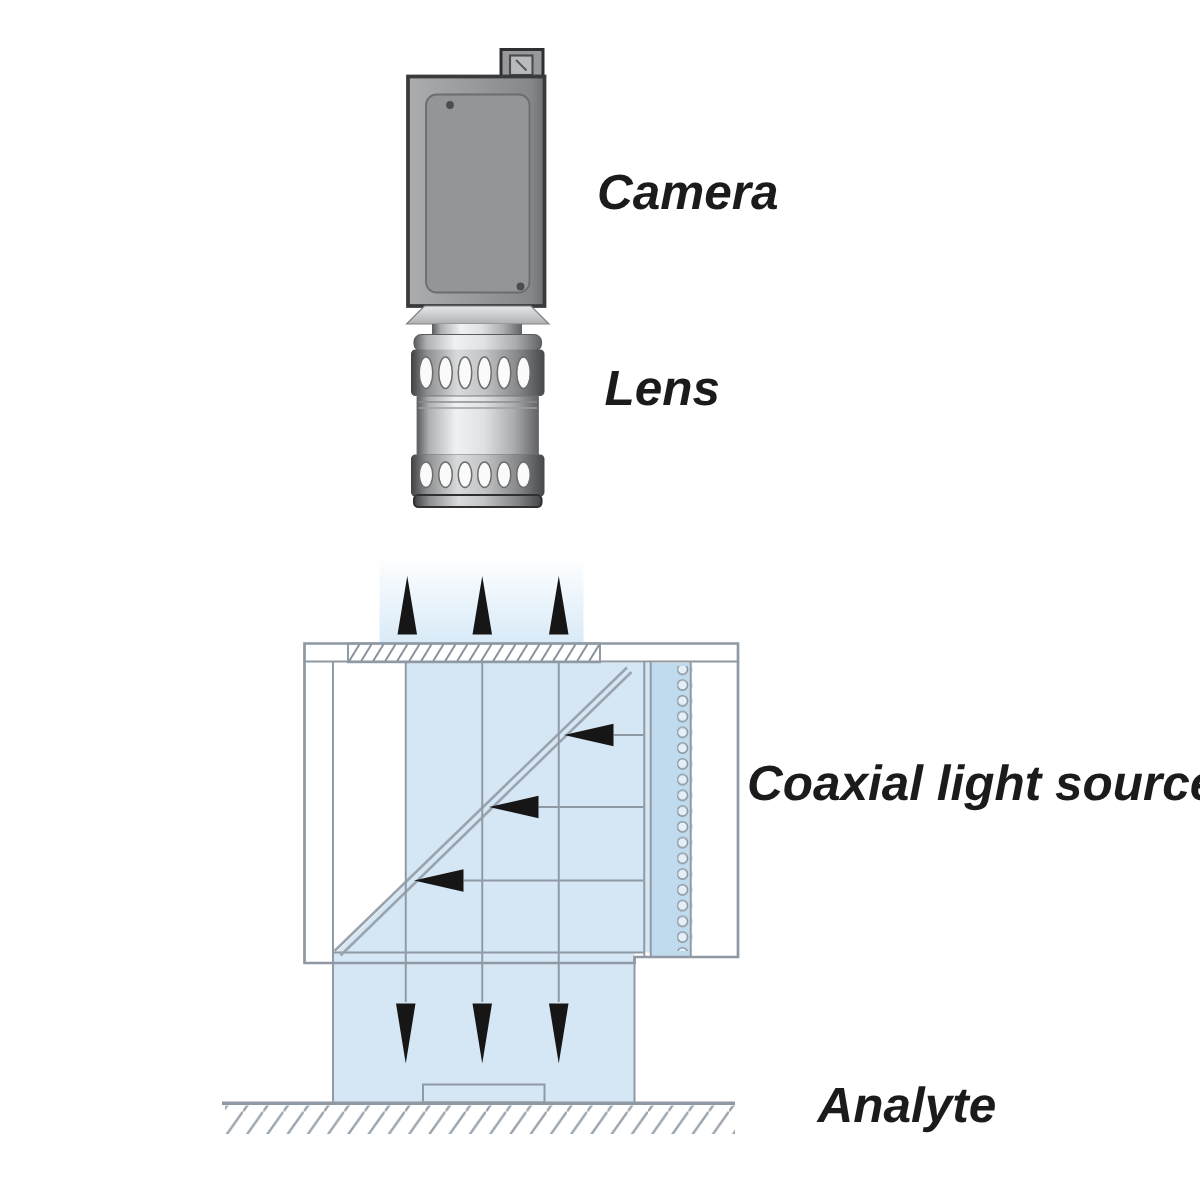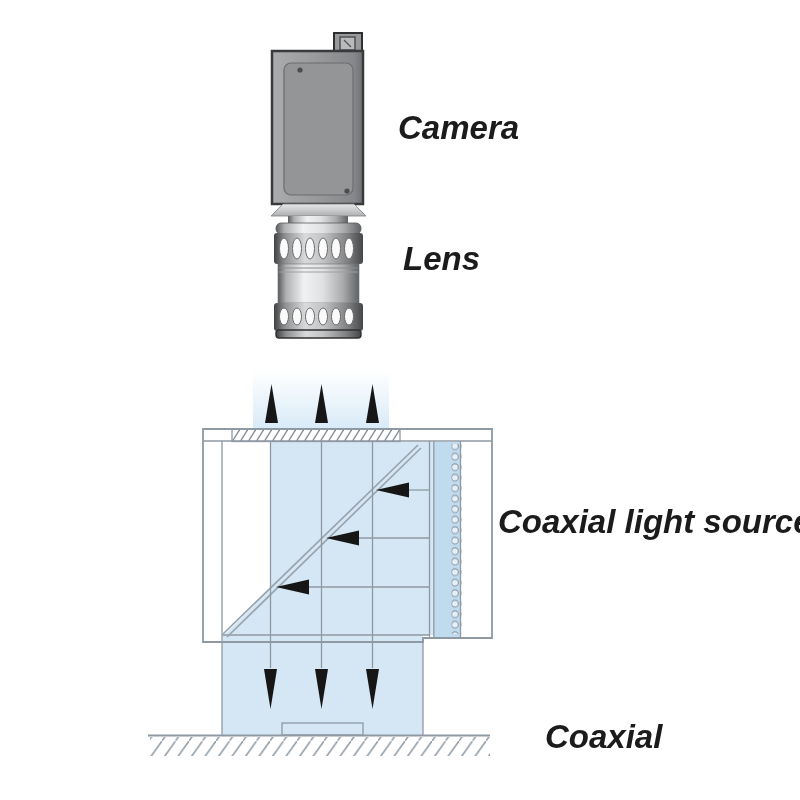--- a/index.html
+++ b/index.html
@@ -178,14 +178,14 @@
         <ellipse cx="336" cy="316.5" rx="4.5" ry="8.5" fill="#fafafa" stroke="#6a6c6e"></ellipse>
         <ellipse cx="349" cy="316.5" rx="4.5" ry="8.5" fill="#fafafa" stroke="#6a6c6e"></ellipse>
       </g>
       <rect x="276" y="330" width="85" height="8" rx="3" fill="url(#metalDark)" stroke="#2f3032" stroke-width="1.4"></rect>
     </g>
   </svg>
 
   <div class="label" style="left:403px;top:240px">Lens</div>
   <div class="label" style="left:398px;top:109px">Camera</div>
   <div class="label" style="left:498px;top:503px">Coaxial light source</div>
-  <div class="label" style="left:545px;top:718px">Coaxial</div>
+  <div class="label" style="left:545px;top:718px">Analyte</div>
 </div>
 
 </body></html>

